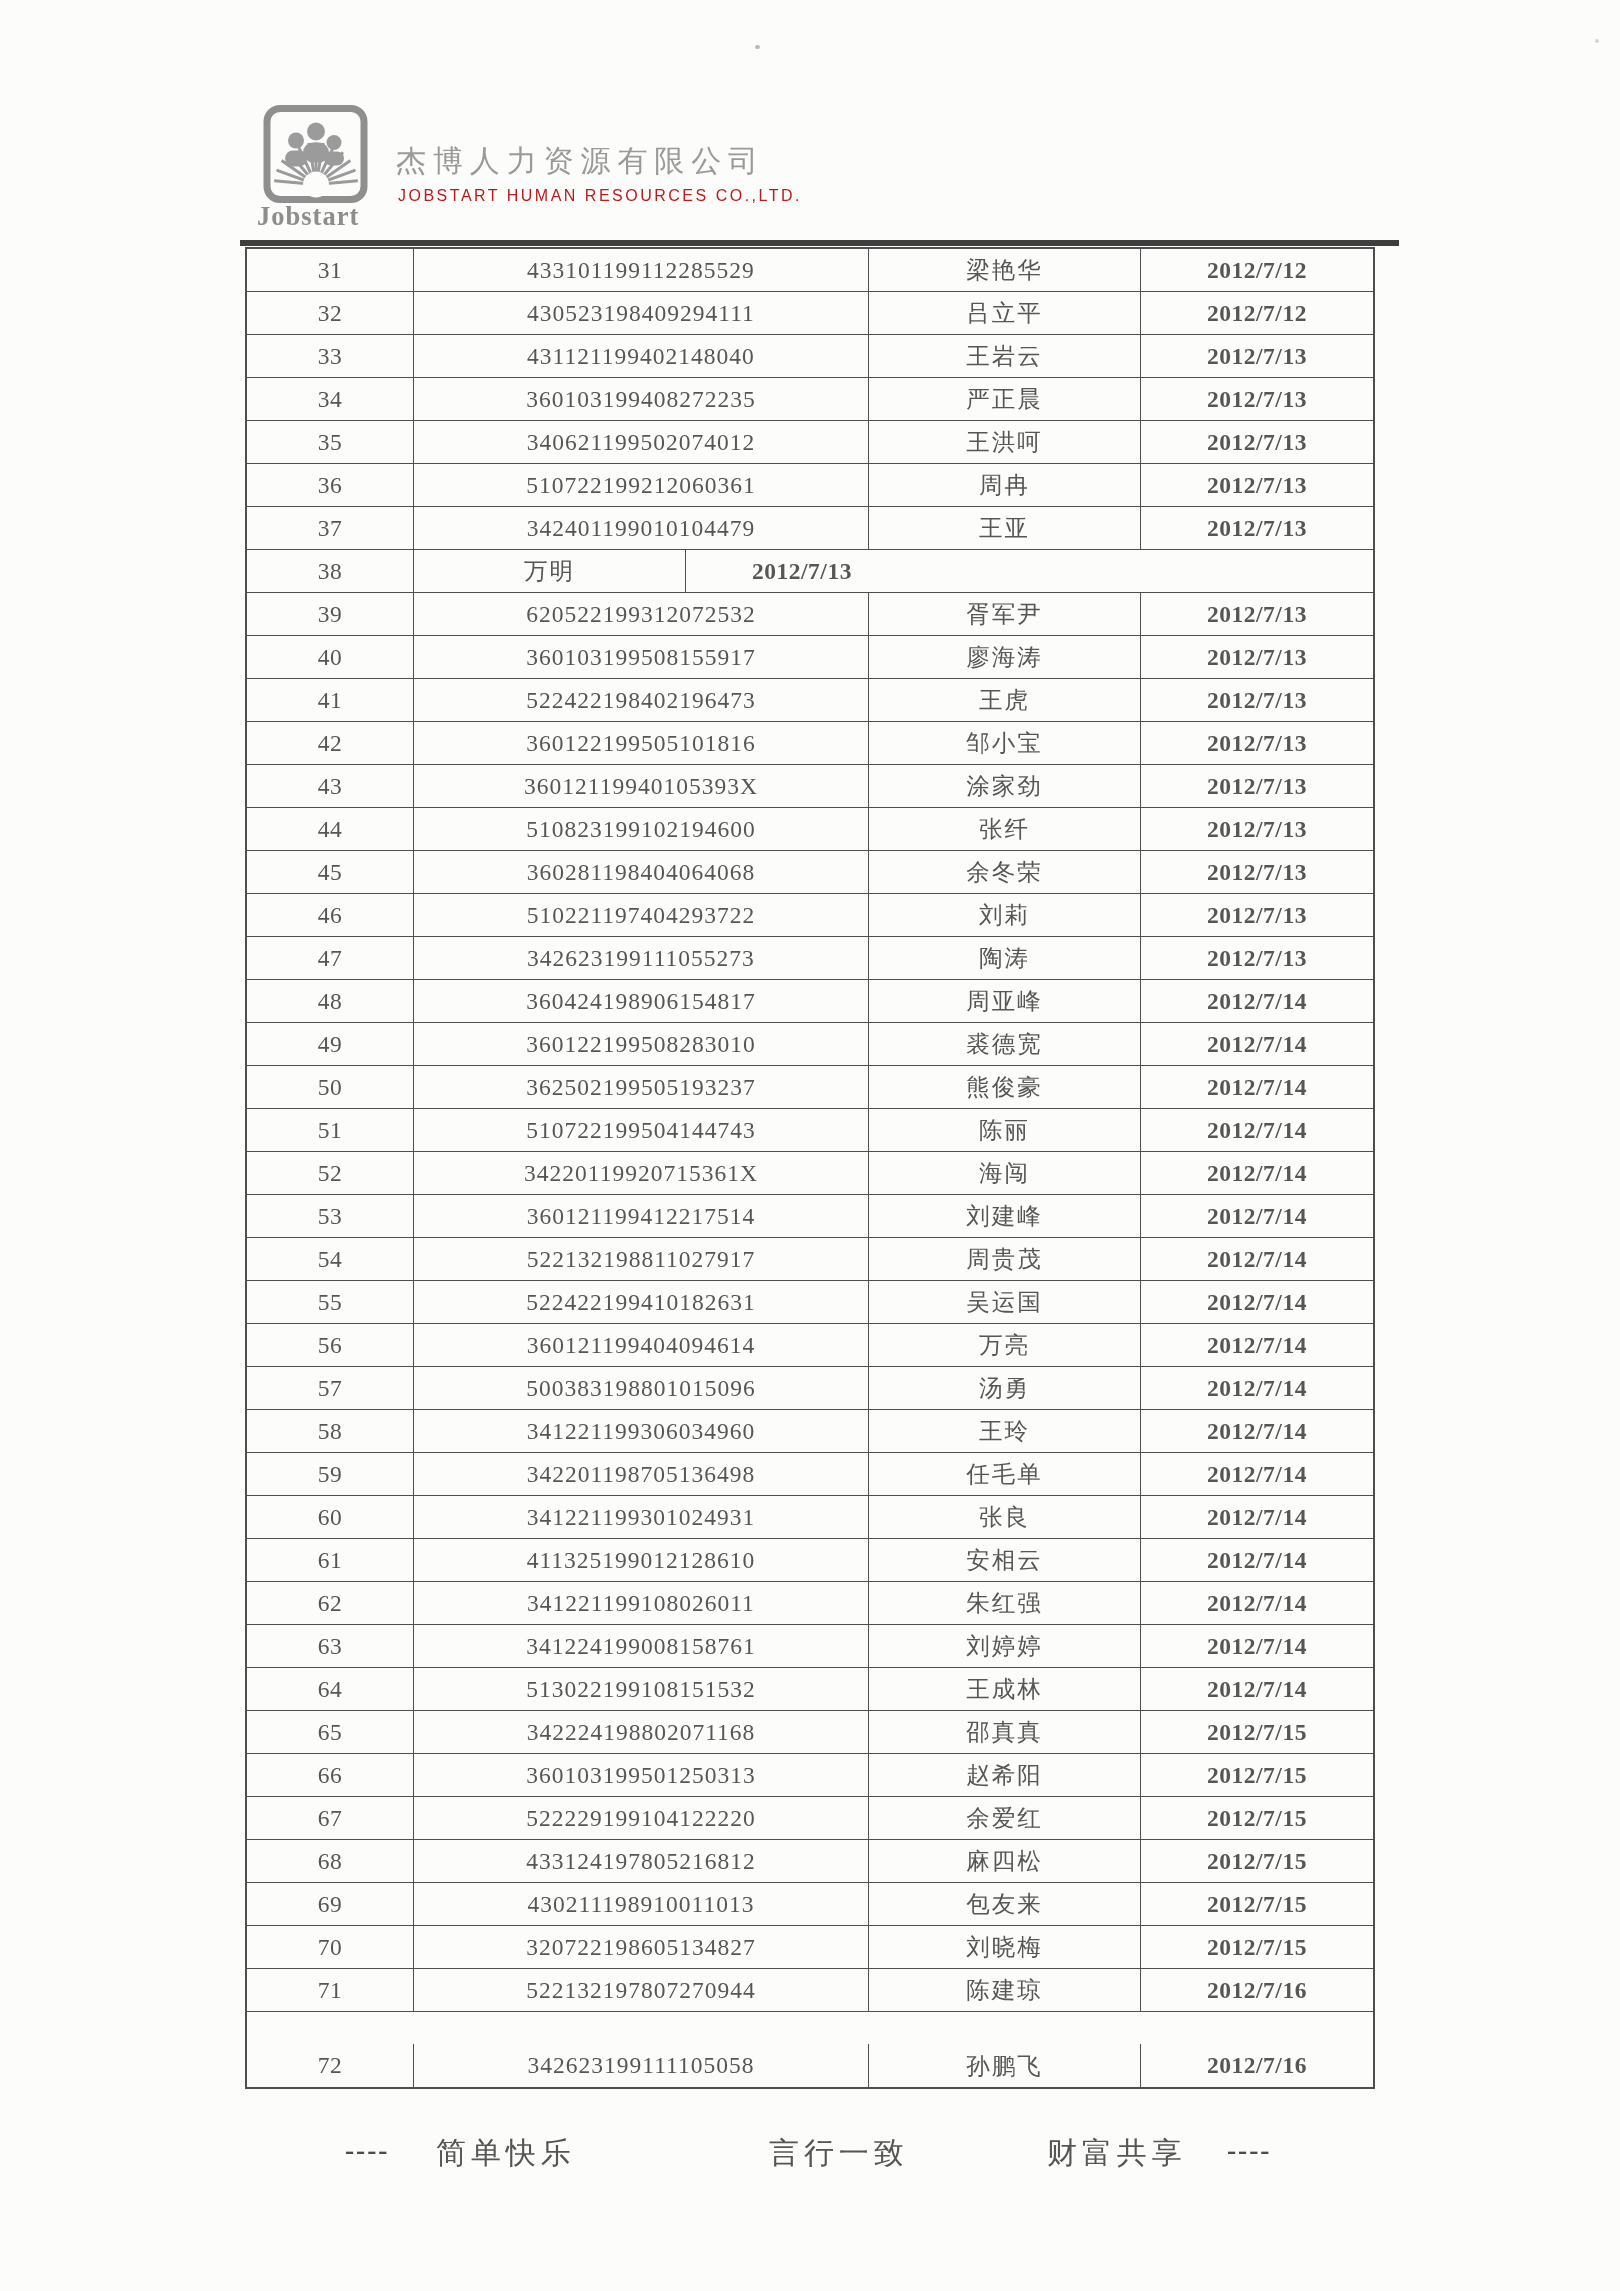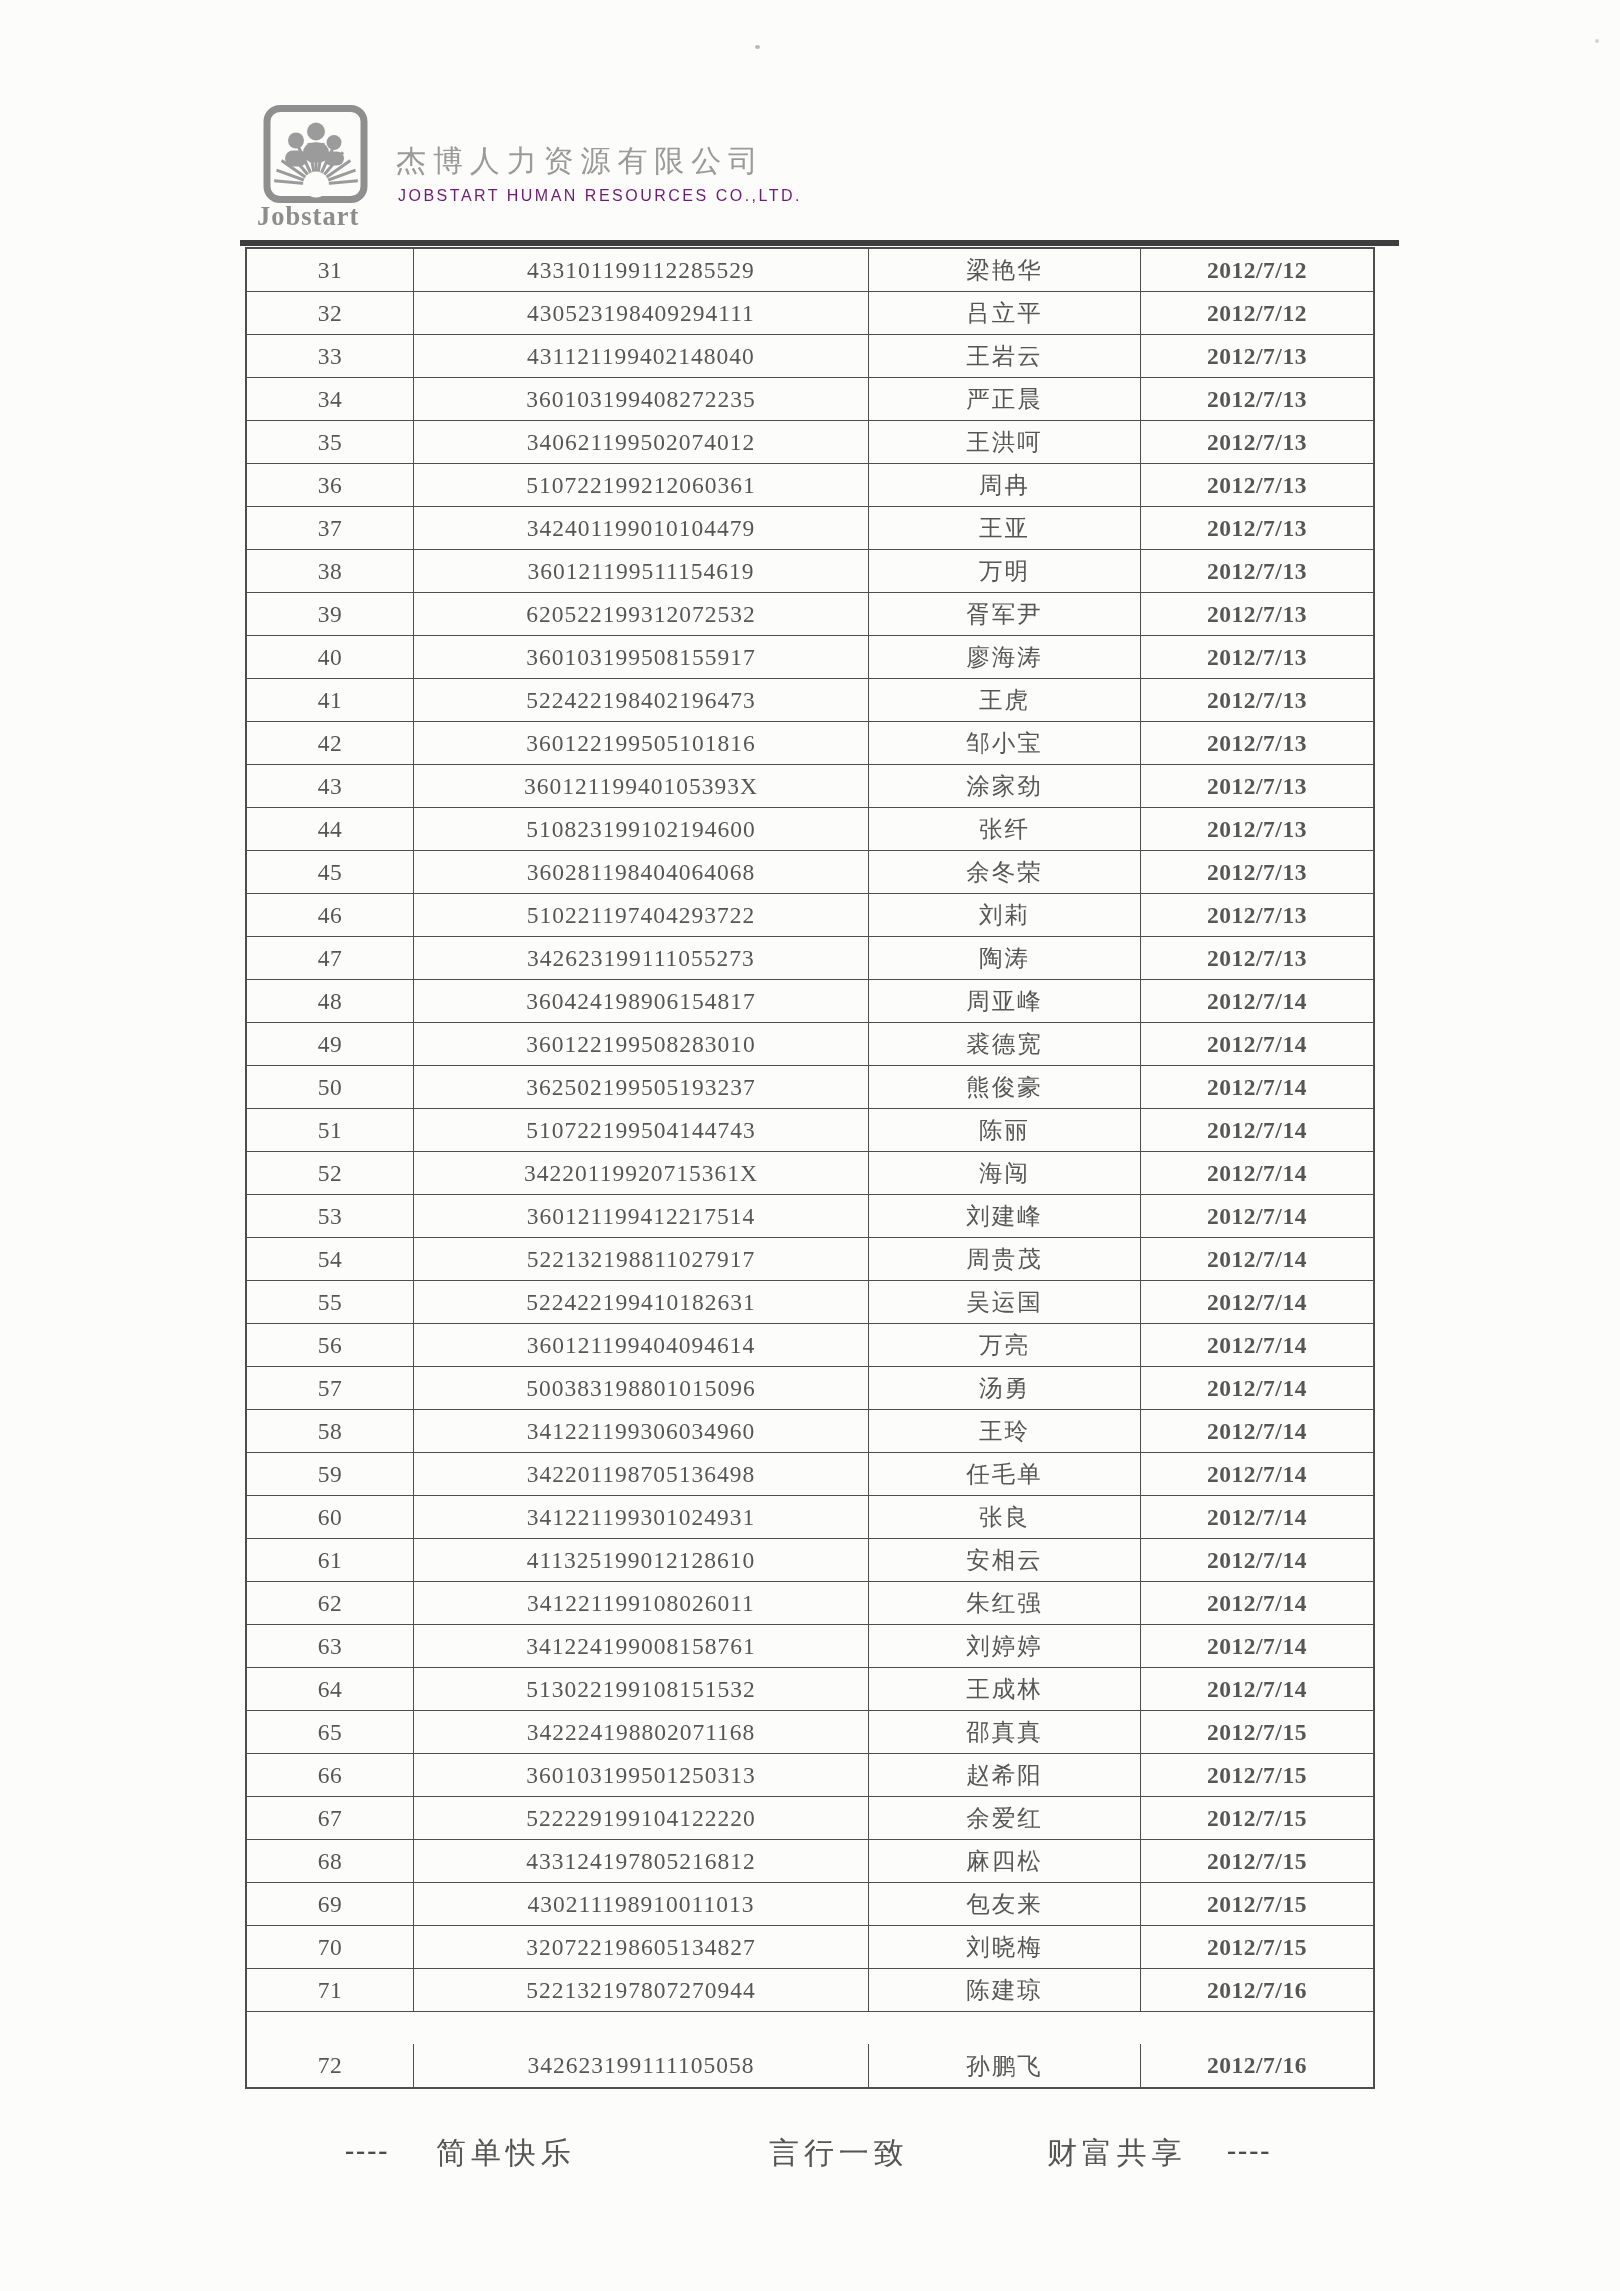--- a/index.html
+++ b/index.html
@@ -18,21 +18,21 @@
     font-family:Liberation Serif, serif;font-weight:bold;
     font-size:26.5px;color:#8d8d8d;letter-spacing:1px;
   }
   .company-zh{
     position:absolute;left:396px;top:141px;
     font-size:30px;color:#9a9a9a;letter-spacing:6.9px;white-space:nowrap;
   }
   .company-en{
     position:absolute;left:398px;top:187px;
     font-family:"Liberation Sans", sans-serif;
-    font-size:16px;color:#701a75;letter-spacing:2.5px;white-space:nowrap;
+    font-size:16px;color:#b91c1c;letter-spacing:2.5px;white-space:nowrap;
   }
   .rule{position:absolute;left:240px;top:240px;width:1159px;height:5.9px;background:#3e3e3e;}
 
   
   .roster{
     position:absolute;left:245px;top:247px;width:1130px;
     border:2.5px solid #4e4e4e;box-sizing:border-box;background:transparent;
   }
   .t-row{display:flex;height:43px;border-bottom:1.7px solid #4e4e4e;box-sizing:border-box;}
   .t-row:last-child{border-bottom:none;margin-top:32px;}
@@ -147,21 +147,20 @@
         <div class="t-cell c-date">2012/7/13</div>
       </div>
       <div class="t-row">
         <div class="t-cell c-no">37</div>
         <div class="t-cell c-id">342401199010104479</div>
         <div class="t-cell c-name">王亚</div>
         <div class="t-cell c-date">2012/7/13</div>
       </div>
       <div class="t-row">
         <div class="t-cell c-no">38</div>
-        <div class="t-cell c-id">360121199511154619</div>
         <div class="t-cell c-name">万明</div>
         <div class="t-cell c-date">2012/7/13</div>
       </div>
       <div class="t-row">
         <div class="t-cell c-no">39</div>
         <div class="t-cell c-id">620522199312072532</div>
         <div class="t-cell c-name">胥军尹</div>
         <div class="t-cell c-date">2012/7/13</div>
       </div>
       <div class="t-row">

